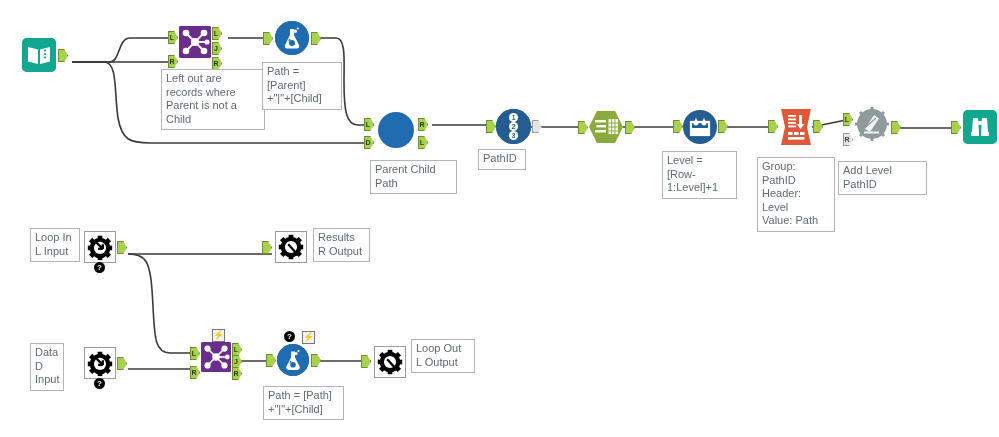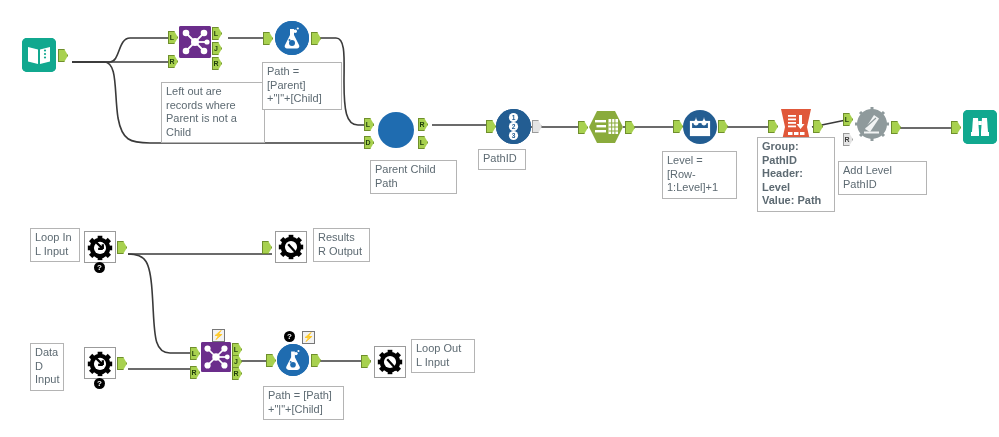--- a/index.html
+++ b/index.html
@@ -163,21 +163,21 @@
     <div class="anchor" style="left:44px;top:16px;">
         <div class="shape"></div>
         <div class="lbl">J</div>
       </div>
     <div class="anchor" style="left:44px;top:31px;">
         <div class="shape"></div>
         <div class="lbl">R</div>
       </div>
   </div>
 
-  <div class="anno" style="left:161px;top:69px;width:104px;margin-top:13px;">Left out are
+  <div class="anno" style="left:161px;top:69px;width:104px;">Left out are
 records where
 Parent is not a
 Child</div>
 
   <div class="node" style="left:263px;top:21px;">
     <div class="anchor" style="left:0px;top:11px;">
         <div class="shape"></div>
       </div>
     <div class="circ blue" style="left:12px;top:0;width:34px;height:34px;">
       <svg width="34" height="34" viewBox="0 0 34 34">
@@ -312,21 +312,21 @@
           <rect x="22" y="24" width="4.5" height="3"></rect>
           <rect x="10" y="29" width="16.5" height="2.6"></rect>
         </g>
       </svg>
     </div>
     <div class="anchor" style="left:45px;top:12px;">
         <div class="shape"></div>
       </div>
   </div>
 
-  <div class="anno" style="left:757px;top:137px;width:78px;font-weight:bold;">Group: PathID
+  <div class="anno" style="left:757px;top:157px;width:78px;">Group: PathID
 Header: Level
 Value: Path</div>
 
   <div class="node" style="left:843px;top:106px;">
     <div class="anchor" style="left:0px;top:7px;">
         <div class="shape"></div>
         <div class="lbl">L</div>
       </div>
     <div class="anchor gray" style="left:0px;top:27px;">
         <div class="shape"></div>
@@ -546,15 +546,15 @@
               <line x1="23" y1="10" x2="26" y2="7"></line>
           </g>
           <circle cx="16" cy="16" r="6.5" fill="#ffffff"></circle>
         </g>
         <path d="M13,13 L23,24 M23,24 L23,19 M23,24 L18,24" stroke="#000" stroke-width="2.4" fill="none"></path>
       </svg>
     </div>
   </div>
 
   <div class="anno" style="left:411px;top:339px;width:64px;">Loop Out
-L Input</div>
+L Output</div>
 
 </div>
 
 </body></html>

